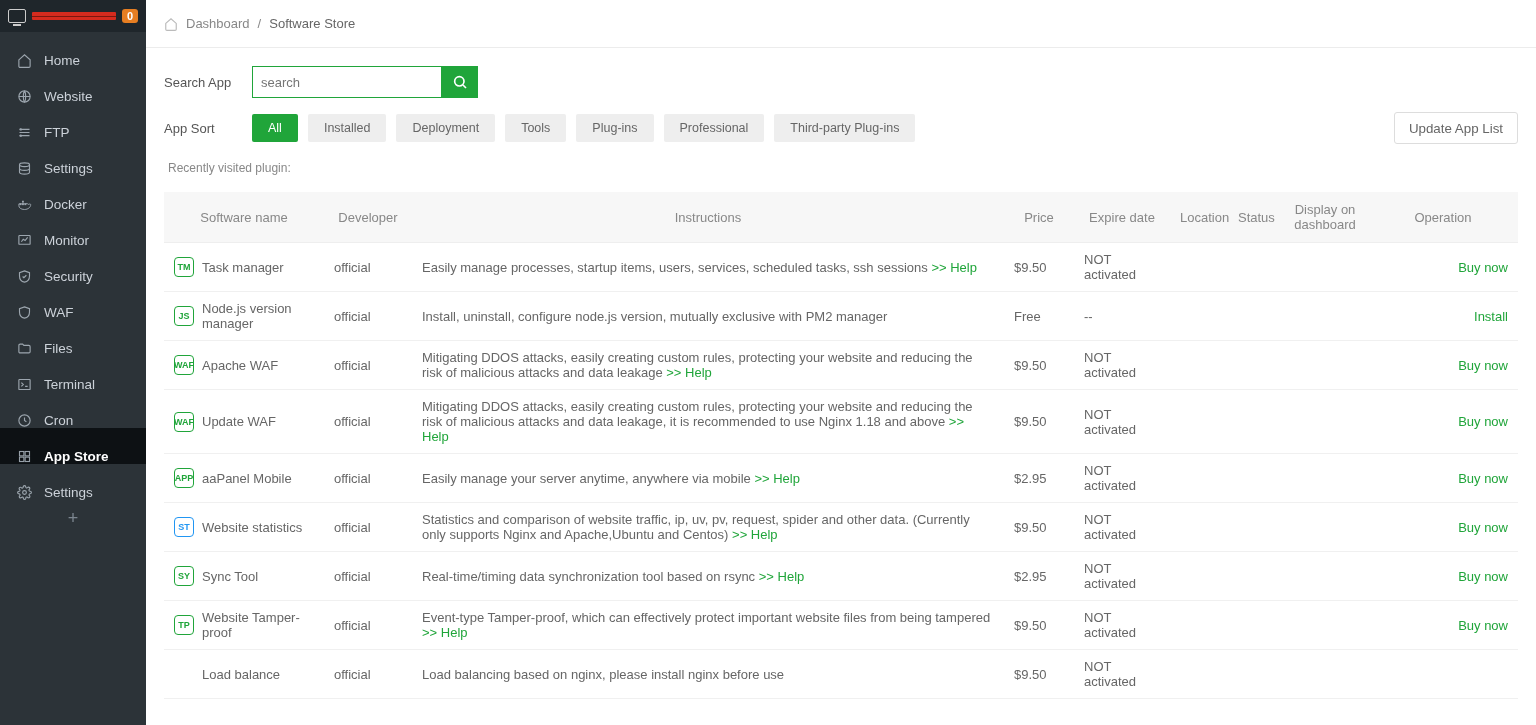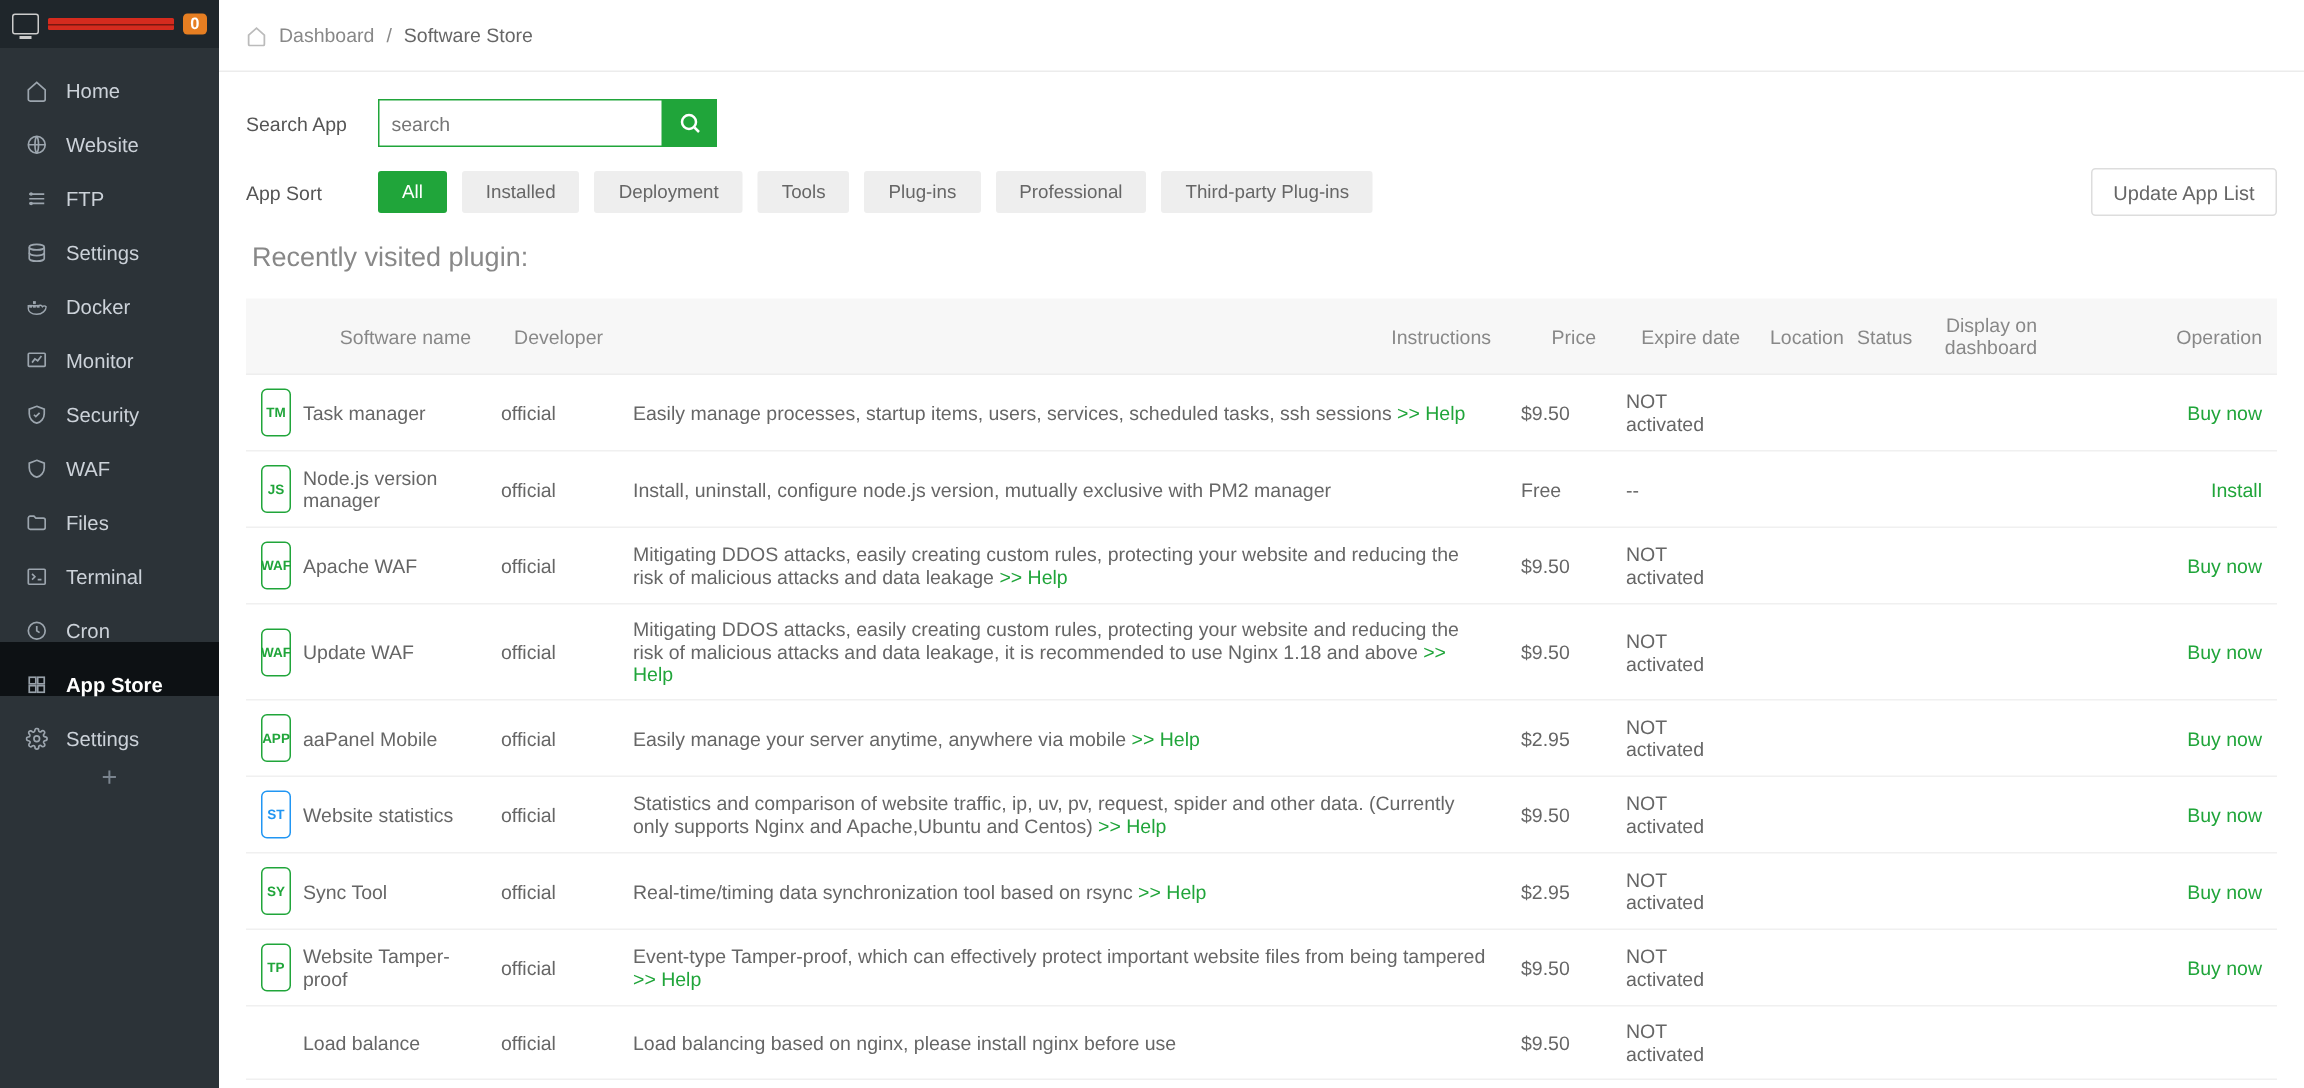--- a/index.html
+++ b/index.html
@@ -39,43 +39,43 @@
 .sort-btns { display: flex; gap: 10px; margin-left: 0; }
 .sort-btn { height: 28px; padding: 0 16px; background: #eee; color: #666; border: none; font-size: 12.5px; cursor: pointer; border-radius: 2px; }
 .sort-btn.active { background: #20a53a; color: #fff; }
 .update-btn { margin-left: auto; height: 32px; padding: 0 14px; background: #fff; border: 1px solid #ddd; color: #666; cursor: pointer; border-radius: 3px; }
 
 .upgrade-bar { background: #e8f5e9; border: 1px solid #cde8cd; padding: 14px 16px; border-radius: 2px; display: flex; align-items: center; gap: 20px; }
 .upgrade-bar .bold { color: #3b8b3b; font-weight: 600; }
 .upgrade-bar .try-link { color: #20a53a; font-weight: 600; }
 .click-try { background: #20a53a; color: #fff; padding: 4px 10px; border-radius: 3px; font-size: 12px; cursor: pointer; border: none; }
 
-.recent { color: #888; font-size: 18px; padding: 3px 4px; }
+.recent { color: #888; font-size: 12px; padding: 3px 4px; }
 
 
 .table { width: 100%; border-collapse: collapse; table-layout: fixed; }
-.table th { background: #f7f7f7; text-align: right; font-weight: normal; color: #888; padding: 10px 10px; border-bottom: 1px solid #eee; font-size: 13px; vertical-align: middle; }
+.table th { background: #f7f7f7; text-align: center; font-weight: normal; color: #888; padding: 10px 10px; border-bottom: 1px solid #eee; font-size: 13px; vertical-align: middle; }
 .table td { padding: 9px 10px; border-bottom: 1px solid #f0f0f0; color: #666; font-size: 13px; vertical-align: middle; }
 .table tbody tr:nth-child(odd) { background: #fff; }
 .col-icon { width: 28px; }
 .col-name { width: 132px; }
 .col-dev { width: 88px; }
 .col-instr { width: auto; }
 .col-price { width: 70px; }
 .col-expire { width: 96px; }
 .col-loc { width: 58px; }
 .col-status { width: 54px; }
 .col-display { width: 86px; }
 .col-op { width: 150px; text-align: right; }
 .price-paid { color: #e46a2f; }
 .price-free { color: #666; }
 .help-link { color: #20a53a; cursor: pointer; }
 .op-link { color: #20a53a; cursor: pointer; }
 .op-cell { text-align: right; }
-.app-icon { width: 20px; height: 32px; display: inline-flex; align-items: center; justify-content: center; border: 1.2px solid #20a53a; border-radius: 4px; color: #20a53a; font-size: 9px; font-weight: bold; }
+.app-icon { width: 20px; height: 20px; display: inline-flex; align-items: center; justify-content: center; border: 1.2px solid #20a53a; border-radius: 4px; color: #20a53a; font-size: 9px; font-weight: bold; }
 .app-icon.green { border-color: #20a53a; color: #20a53a; }
 .app-icon.blue { border-color: #2196f3; color: #2196f3; }
 
 
 svg { display: block; }
 </style>
 </head>
 <body>
 
 <div class="app">

